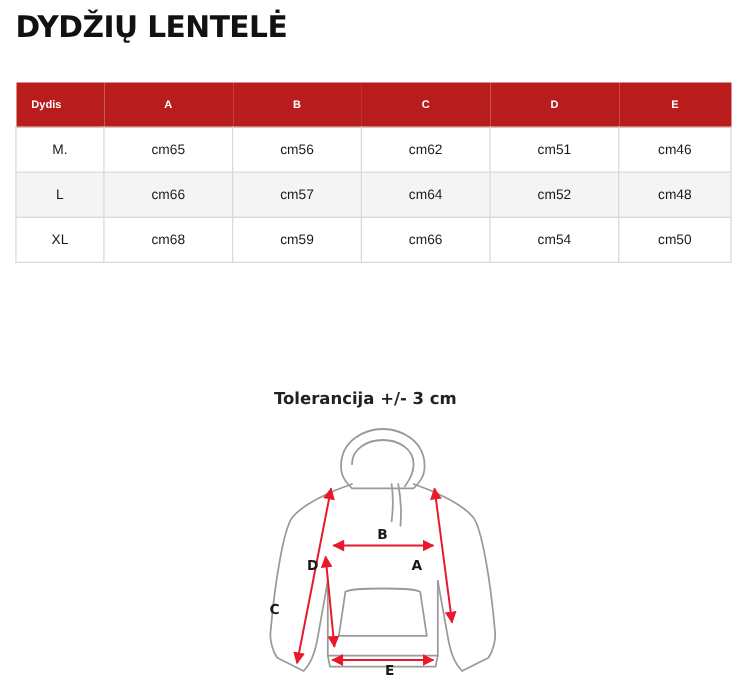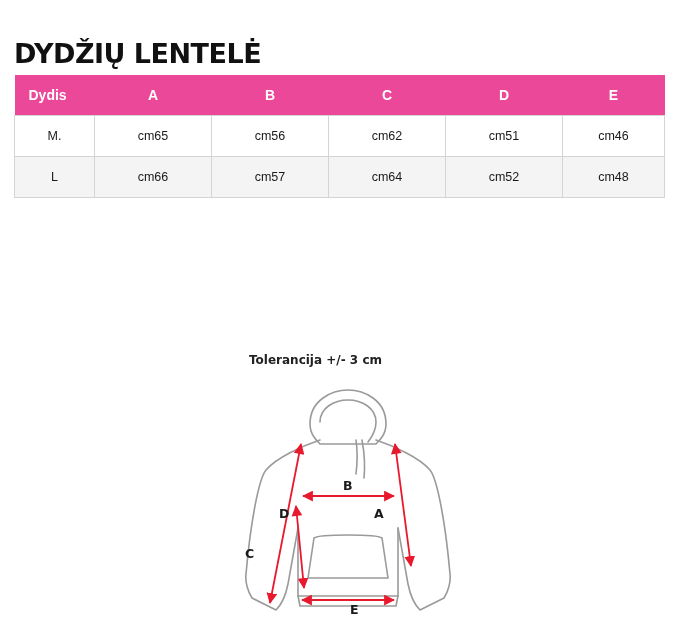--- a/index.html
+++ b/index.html
@@ -22,34 +22,33 @@
   }
   .title {
     position: absolute;
     left: 14px;
     top: 10px;
     font-size: 27px;
     font-weight: bold;
     letter-spacing: -0.5px;
     color: #111111;
     font-family: "DejaVu Sans", sans-serif;
-    margin-top: 28px;
   }
   table.size-table {
     position: absolute;
     left: 14px;
     top: 75px;
     width: 650px;
     border-collapse: collapse;
     table-layout: fixed;
   }
   table.size-table thead th {
-    background: #ec4899;
+    background: #b91c1c;
     color: #ffffff;
-    font-size: 14px;
+    font-size: 10px;
     font-weight: bold;
     height: 38px;
     text-align: center;
     border: none;
     font-family: "Liberation Sans", sans-serif;
   }
   table.size-table thead th.first-col {
     text-align: left;
     padding-left: 14px;
   }
@@ -69,21 +68,21 @@
   table.size-table col.c1 { width: 117px; }
   table.size-table col.c2 { width: 117px; }
   table.size-table col.c3 { width: 117px; }
   table.size-table col.c4 { width: 117px; }
   table.size-table col.c5 { width: 102px; }
 
   .tolerance {
     position: absolute;
     left: 249px;
     top: 353px;
-    font-size: 12px;
+    font-size: 15px;
     font-weight: bold;
     color: #222222;
     font-family: "DejaVu Sans", sans-serif;
   }
   .diagram {
     position: absolute;
     left: 228px;
     top: 378px;
     width: 240px;
     height: 238px;
@@ -128,20 +127,28 @@
         <td>cm46</td>
       </tr>
       <tr class="alt">
         <td>L</td>
         <td>cm66</td>
         <td>cm57</td>
         <td>cm64</td>
         <td>cm52</td>
         <td>cm48</td>
       </tr>
+      <tr>
+        <td>XL</td>
+        <td>cm68</td>
+        <td>cm59</td>
+        <td>cm66</td>
+        <td>cm54</td>
+        <td>cm50</td>
+      </tr>
     </tbody>
   </table>
 
   <div class="tolerance">Tolerancija +/- 3 cm</div>
 
   <div class="diagram">
     <svg width="240" height="238" viewBox="0 0 240 238" xmlns="http://www.w3.org/2000/svg">
       <defs>
         <marker id="arrowRed" markerWidth="7" markerHeight="7" refX="5.5" refY="3" orient="auto">
           <path d="M0,0 L6,3 L0,6 z" fill="#e8192c"></path>

